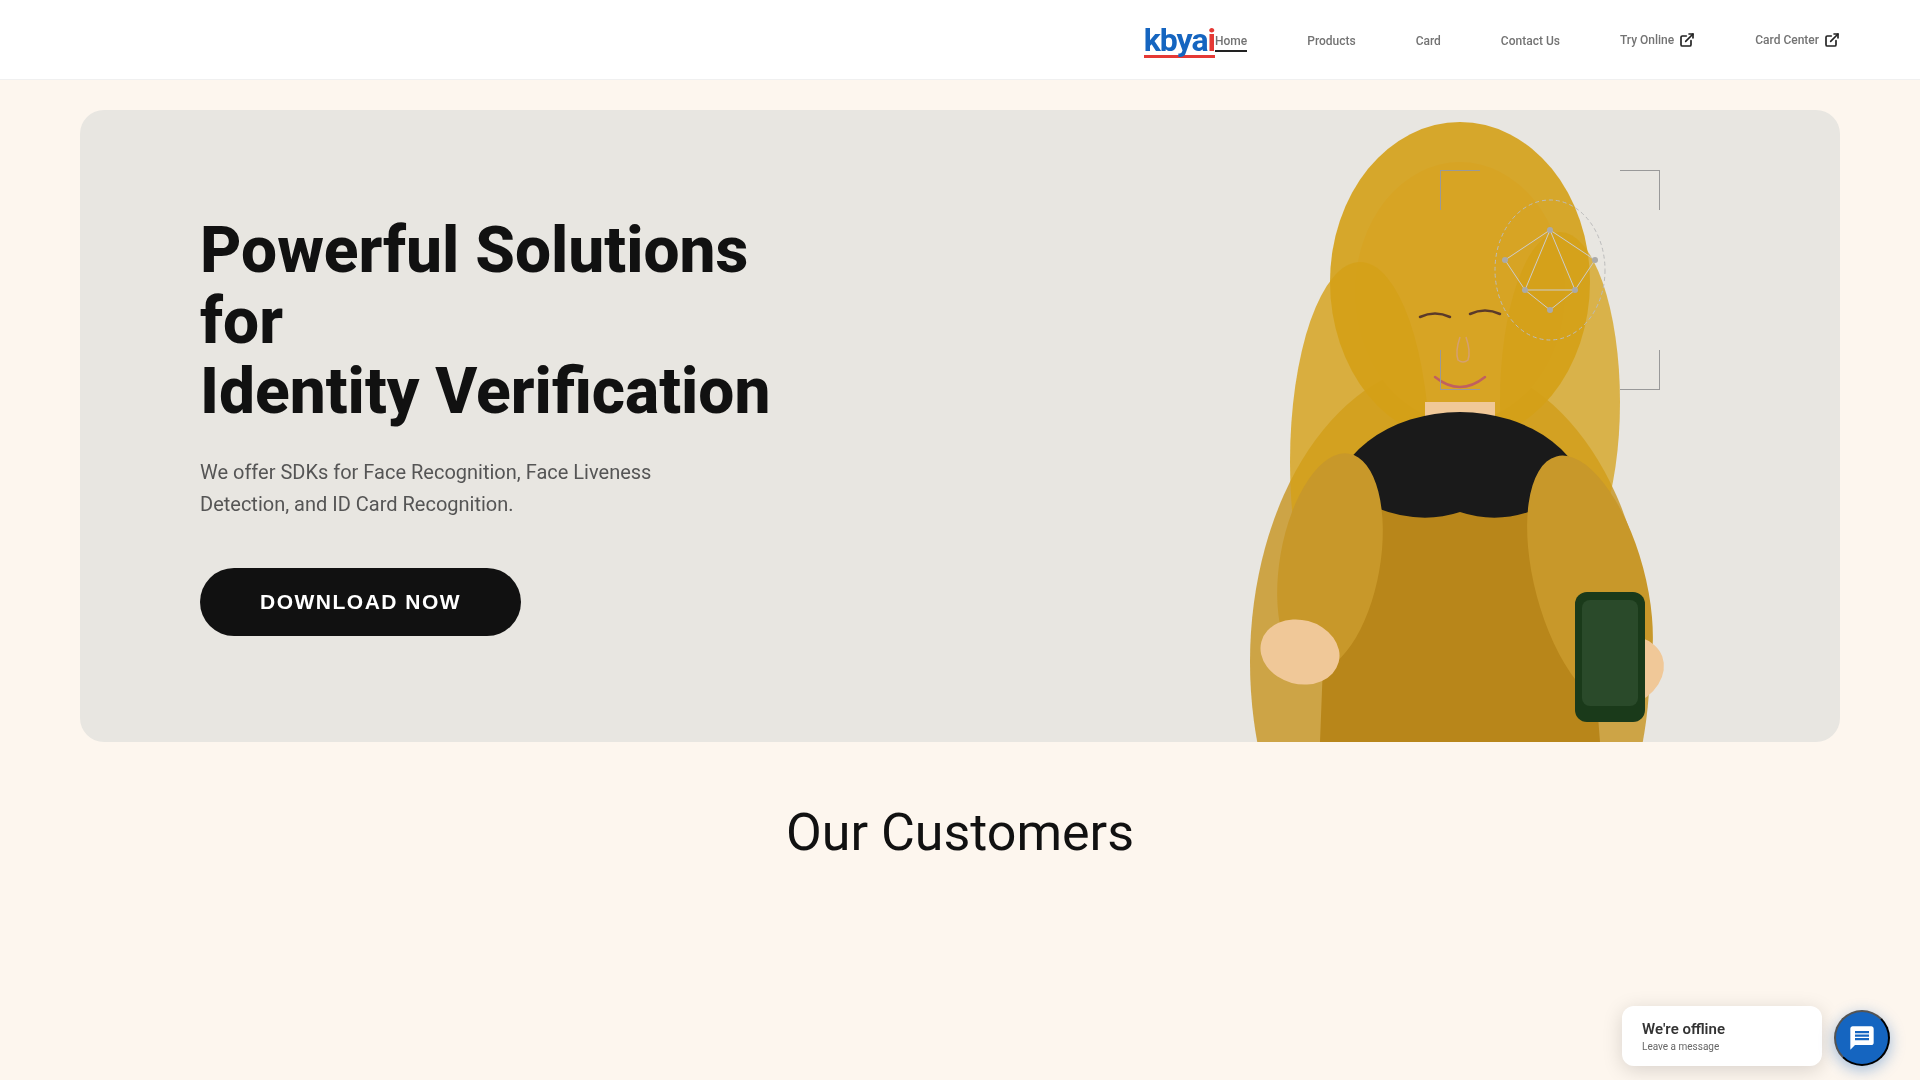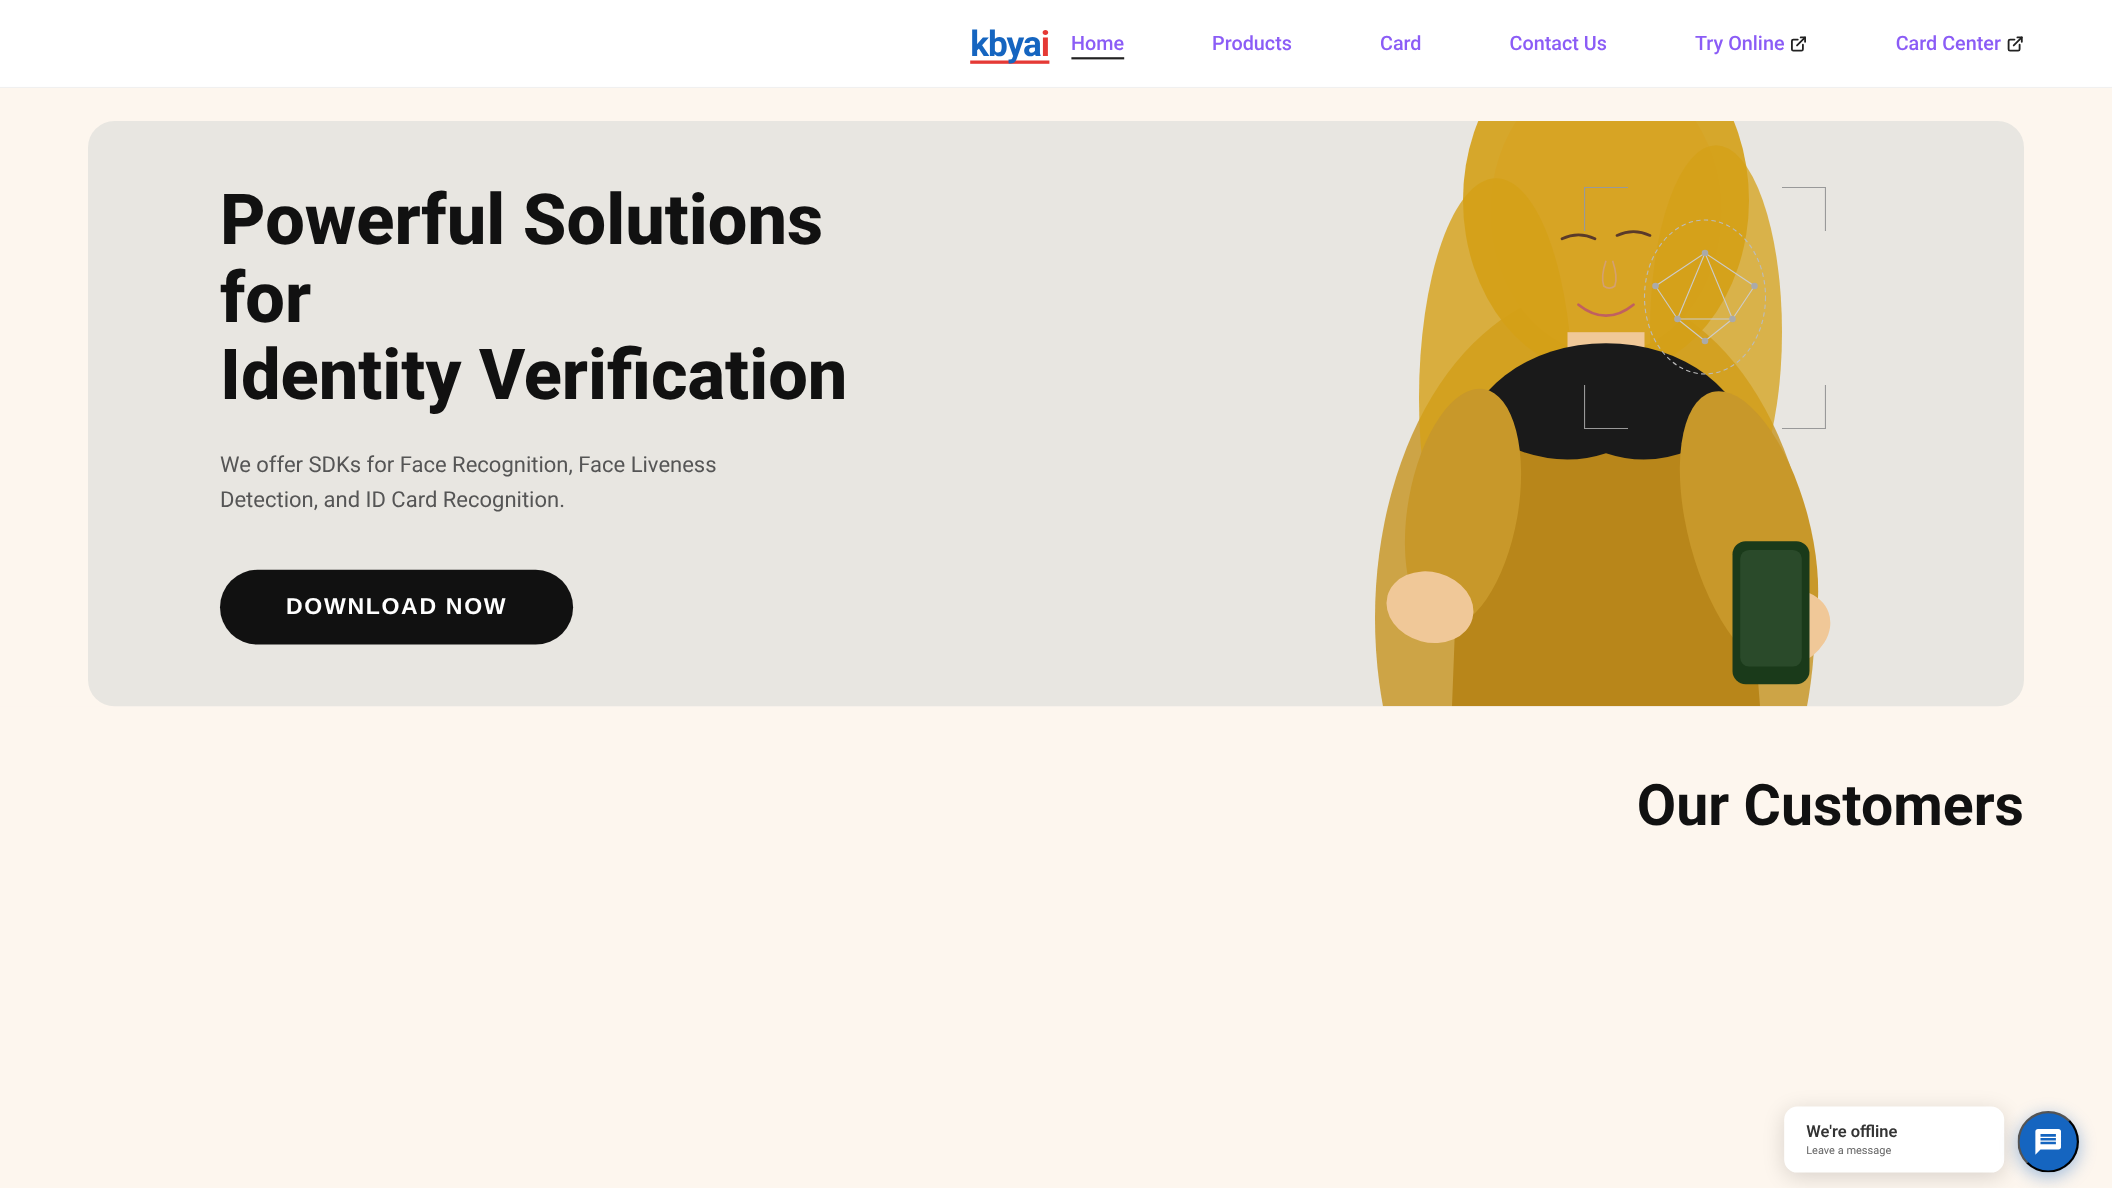--- a/index.html
+++ b/index.html
@@ -37,24 +37,23 @@
       margin-top: -4px;
     }
     .nav-links {
       display: flex;
       align-items: center;
       gap: 60px;
       list-style: none;
     }
     .nav-links a {
       text-decoration: none;
-      color: #8b5cf6;
-      font-size: 18px;
+      color: #737373;
+      font-size: 12px;
       font-weight: 500;
-      margin-left: 20px;
     }
     .nav-links .active {
       border-bottom: 2px solid #222;
       padding-bottom: 2px;
     }
     .nav-links .external {
       display: flex;
       align-items: center;
       gap: 5px;
     }
@@ -66,21 +65,21 @@
     
     .hero-wrapper {
       padding: 30px 80px 0;
       background: #fdf6ee;
     }
     .hero {
       background: #e8e6e1;
       border-radius: 24px;
       position: relative;
       overflow: hidden;
-      height: 532px;
+      height: 632px;
       display: flex;
       align-items: center;
     }
     .hero-content {
       position: relative;
       z-index: 2;
       padding-left: 120px;
       max-width: 700px;
     }
     .hero-title {
@@ -141,23 +140,22 @@
       z-index: 3;
     }
 
     
     .our-customers-section {
       padding: 60px 80px 20px;
       text-align: center;
     }
     .our-customers-title {
       font-size: 52px;
-      font-weight: 700;
+      font-weight: 400;
       color: #111;
-      text-align: right;
     }
 
     
     .chat-widget {
       position: fixed;
       bottom: 14px;
       right: 30px;
       display: flex;
       align-items: flex-end;
       gap: 12px;

